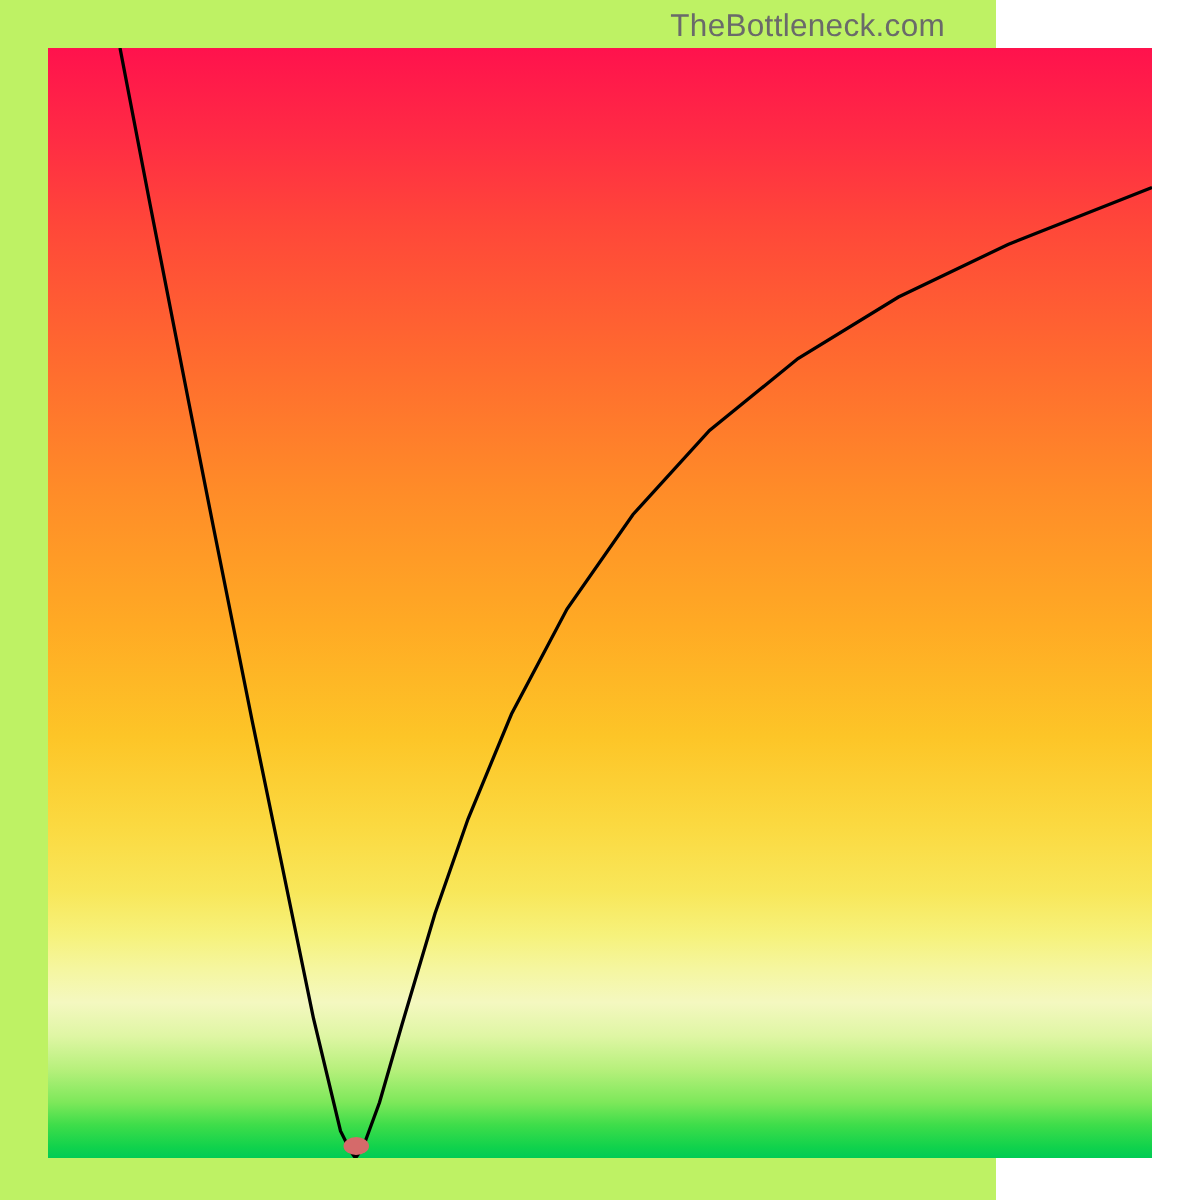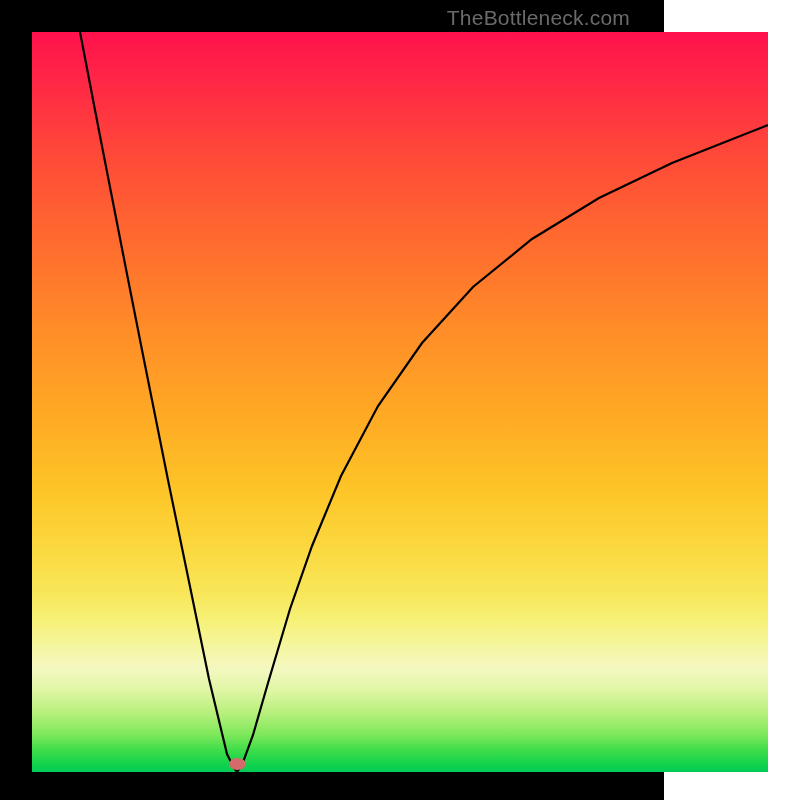--- a/index.html
+++ b/index.html
@@ -1,21 +1,21 @@
 <!DOCTYPE html>
 <html><head>
 <meta charset="utf-8">
 <style>
   * { margin: 0; padding: 0; box-sizing: border-box; }
   body { width: 800px; height: 800px; overflow: hidden; font-family: Arial, sans-serif; }
   .chart-container {
     width: 664px;
     height: 800px;
     position: relative;
-    background: #000000;
+    background: #bef264;
   }
   .plot-area {
     position: absolute;
     left: 32px;
     top: 32px;
     width: 736px;
     height: 740px;
     background: linear-gradient(to bottom,
       #ff124d 0%,
       #ff2b44 8%,

